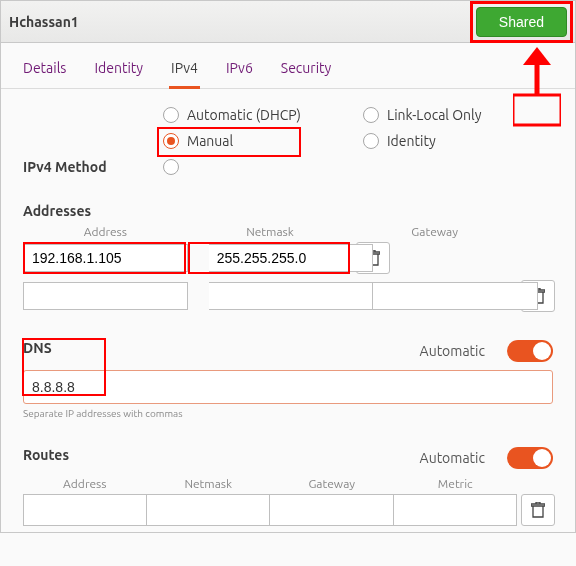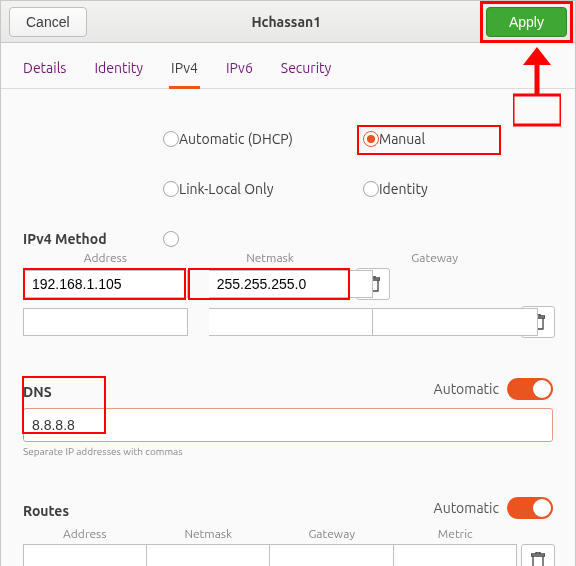--- a/index.html
+++ b/index.html
@@ -79,24 +79,23 @@
   .method-grid {
     flex: 1;
     display: grid;
     grid-template-columns: 1fr 1fr;
     row-gap: 10px;
     column-gap: 10px;
   }
   .radio {
     display: flex;
     align-items: center;
-    gap: 0;
+    gap: 8px;
     cursor: pointer;
     position: relative;
-    margin-top: 24px;
   }
   .radio-dot {
     width: 16px; height: 16px;
     border: 1px solid #a6a6a6;
     border-radius: 50%;
     display: inline-flex;
     align-items: center; justify-content: center;
     background: #fff;
   }
   .radio.checked .radio-dot {
@@ -140,23 +139,23 @@
   .trash-btn {
     height: 32px; width: 34px;
     border: 1px solid #bfbfbf;
     background: #fff;
     display: flex; align-items: center; justify-content: center;
     cursor: pointer;
     margin-left: 4px;
     border-radius: 3px;
   }
   .red-cell { position: absolute; left: 0px; top: -2px; right: 2px; bottom: -2px; border: 2px solid #ff0000; pointer-events: none; }
-  .dns-head, .routes-head { display: flex; justify-content: space-between; align-items: flex-end; margin-top: 40px; }
+  .dns-head, .routes-head { display: flex; justify-content: space-between; align-items: flex-start; margin-top: 28px; }
   .dns-head .sec-title, .routes-head .sec-title { margin: 0; }
-  .toggle-wrap { display: flex; align-items: center; gap: 8px; }
+  .toggle-wrap { display: flex; align-items: center; gap: 22px; }
   .toggle-label { color: #555; }
   .switch {
     width: 46px; height: 22px;
     background: #e95420;
     border-radius: 11px;
     position: relative;
     cursor: pointer;
   }
   .switch::after {
     content: "";
@@ -211,24 +210,23 @@
     background: #fff;
   }
   .routes-row .cell-rel + .cell-rel input { border-left: none; }
 </style>
 </head>
 <body>
 
 <div class="window">
 
   <div class="titlebar">
-    <button class="btn-cancel">Cancel</button>
     <div class="title">Hchassan1</div>
     <div class="apply-wrap">
-      <button class="btn-apply">Apply</button>
+      <button class="btn-apply">Shared</button>
       <div class="red-box-apply" style="left:-6px;top:-6px;right:-6px;bottom:-6px;"></div>
     </div>
   </div>
 
   <div class="tabs">
     <div class="tab">Details</div>
     <div class="tab">Identity</div>
     <div class="tab active">IPv4</div>
     <div class="tab">IPv6</div>
     <div class="tab">Security</div>
@@ -241,39 +239,40 @@
 
   <div class="content">
 
     <div class="section-row">
       <div class="method-label">IPv4 Method</div>
       <div class="method-grid">
         <label class="radio">
           <span class="radio-dot"></span>
           <span>Automatic (DHCP)</span>
         </label>
+        <label class="radio">
+          <span class="radio-dot"></span>
+          <span>Link-Local Only</span>
+        </label>
         <label class="radio checked">
           <span class="radio-dot"></span>
           <span>Manual</span>
           <div class="red-box manual-box"></div>
         </label>
         <label class="radio">
           <span class="radio-dot"></span>
-          <span>Link-Local Only</span>
-        </label>
-        <label class="radio">
-          <span class="radio-dot"></span>
           <span>Identity</span>
         </label>
         <label class="radio" style="grid-column: span 2;">
           <span class="radio-dot"></span>
         </label>
       </div>
     </div>
 
+    <div class="sec-title">Addresses</div>
     <div class="addr-table">
       <div class="addr-head">
         <div>Address</div>
         <div>Netmask</div>
         <div>Gateway</div>
         <div></div>
       </div>
       <div class="addr-row">
         <div class="cell-rel">
           <input value="192.168.1.105" style="">

